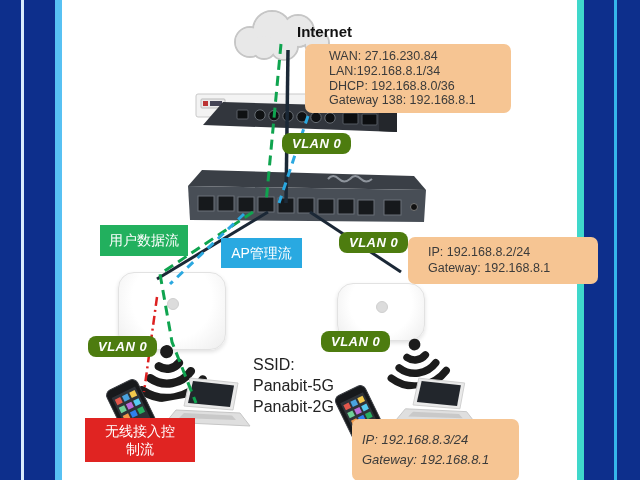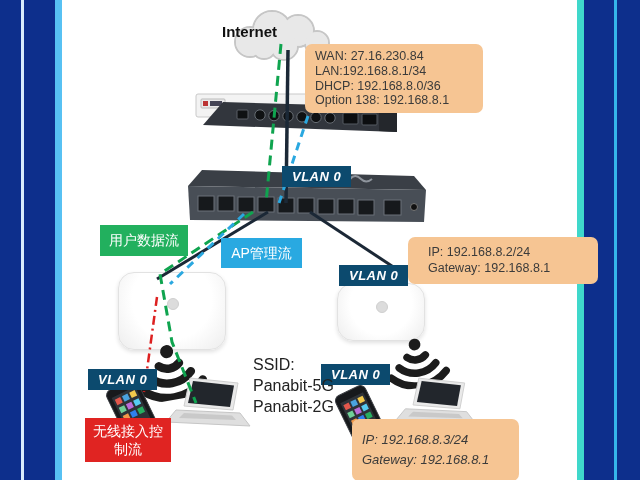--- a/index.html
+++ b/index.html
@@ -13,38 +13,38 @@
   #fr-l1{left:0;width:21px;background:#0d2f8c;}
   #fr-l2{left:21px;width:3px;background:#d8ecfb;}
   #fr-l3{left:24px;width:31px;background:#0d2f8c;}
   #fr-l4{left:55px;width:7px;background:#57c1f3;}
   #fr-r1{left:577px;width:7px;background:#3fd8cb;}
   #fr-r2{left:584px;width:30px;background:#0d2f8c;}
   #fr-r3{left:614px;width:3px;background:#35b6ea;}
   #fr-r4{left:617px;width:23px;background:#0d2f8c;}
   
   #cloud{left:222px;top:6px;width:115px;height:55px;}
-  #cloud-label{left:0;top:17px;width:115px;text-align:left;font-size:15px;font-weight:bold;color:#111;}
-  
-  .info-box{background:#f6c593;border-radius:7px;color:#3b3b3b;font-size:12.5px;line-height:1.18;padding:5px 10px;}
+  #cloud-label{left:15px;top:17px;width:115px;text-align:right;font-size:15px;font-weight:bold;color:#111;}
+  
+  .info-box{background:#f6c593;border-radius:7px;color:#3b3b3b;font-size:12.5px;line-height:1.18;padding:5px 24px;}
   #box-router{left:305px;top:44px;width:158px;}
   #box-ap{left:408px;top:237px;width:150px;padding:7px 20px;line-height:1.3;}
   #box-client{left:352px;top:419px;width:147px;height:40px;padding:11px 10px;line-height:1.5;font-size:13px;font-style:italic;}
   
-  .vlan{background:#0c4a6e;color:#fff;font-weight:bold;font-style:italic;
-        font-size:13px;padding:3px 10px;border-radius:0;letter-spacing:.5px;margin-top:33px;}
+  .vlan{background:#4d7c0f;color:#fff;font-weight:bold;font-style:italic;
+        font-size:13px;padding:3px 10px;border-radius:8px;letter-spacing:.5px;}
   #vlan-1{left:282px;top:133px;}
   #vlan-2{left:339px;top:232px;}
   #vlan-3{left:88px;top:336px;}
   #vlan-4{left:321px;top:331px;}
   
   .flow{color:#fff;font-size:14px;text-align:center;}
   #flow-user{left:100px;top:225px;width:88px;height:31px;line-height:31px;background:#22b05e;}
   #flow-apmgmt{left:221px;top:238px;width:81px;height:30px;line-height:30px;background:#29a9e1;}
-  #flow-ctrl{left:85px;top:418px;width:78px;background:#e02422;padding:4px 4px;line-height:1.3;}
+  #flow-ctrl{left:85px;top:418px;width:78px;background:#e02422;padding:4px 16px;line-height:1.3;}
   
   #ssid{left:253px;top:354px;font-size:16px;color:#222;line-height:1.32;}
   
   #router{left:193px;top:90px;}
   #switch{left:178px;top:166px;}
   .ap{background:radial-gradient(circle at 50% 35%, #ffffff 55%, #ededed 100%);
       border:1px solid #e2e2e2;border-radius:16px;box-shadow:0 2px 4px rgba(0,0,0,.12);}
   #ap-left{left:118px;top:272px;width:106px;height:76px;}
   #ap-right{left:337px;top:283px;width:86px;height:56px;}
   .ap-dot{position:absolute;left:50%;top:40%;width:10px;height:10px;margin:-5px 0 0 -5px;
@@ -215,21 +215,21 @@
 
     <line x1="310" y1="212" x2="401" y2="272" stroke="#1b2836" stroke-width="3"></line>
 
     <line x1="157" y1="297" x2="144" y2="392" stroke="#dd2020" stroke-width="2.5" stroke-dasharray="9 4 2 4"></line>
   </svg>
 
   <div class="abs info-box" id="box-router">
     <div>WAN: 27.16.230.84</div>
     <div>LAN:192.168.8.1/34</div>
     <div>DHCP: 192.168.8.0/36</div>
-    <div>Option 138: 192.168.8.1</div>
+    <div>Gateway 138: 192.168.8.1</div>
   </div>
 
   <div class="abs info-box" id="box-ap">
     <div>IP: 192.168.8.2/24</div>
     <div>Gateway: 192.168.8.1</div>
   </div>
 
   <div class="abs info-box" id="box-client">
     <div>IP: 192.168.8.3/24</div>
     <div>Gateway: 192.168.8.1</div>

